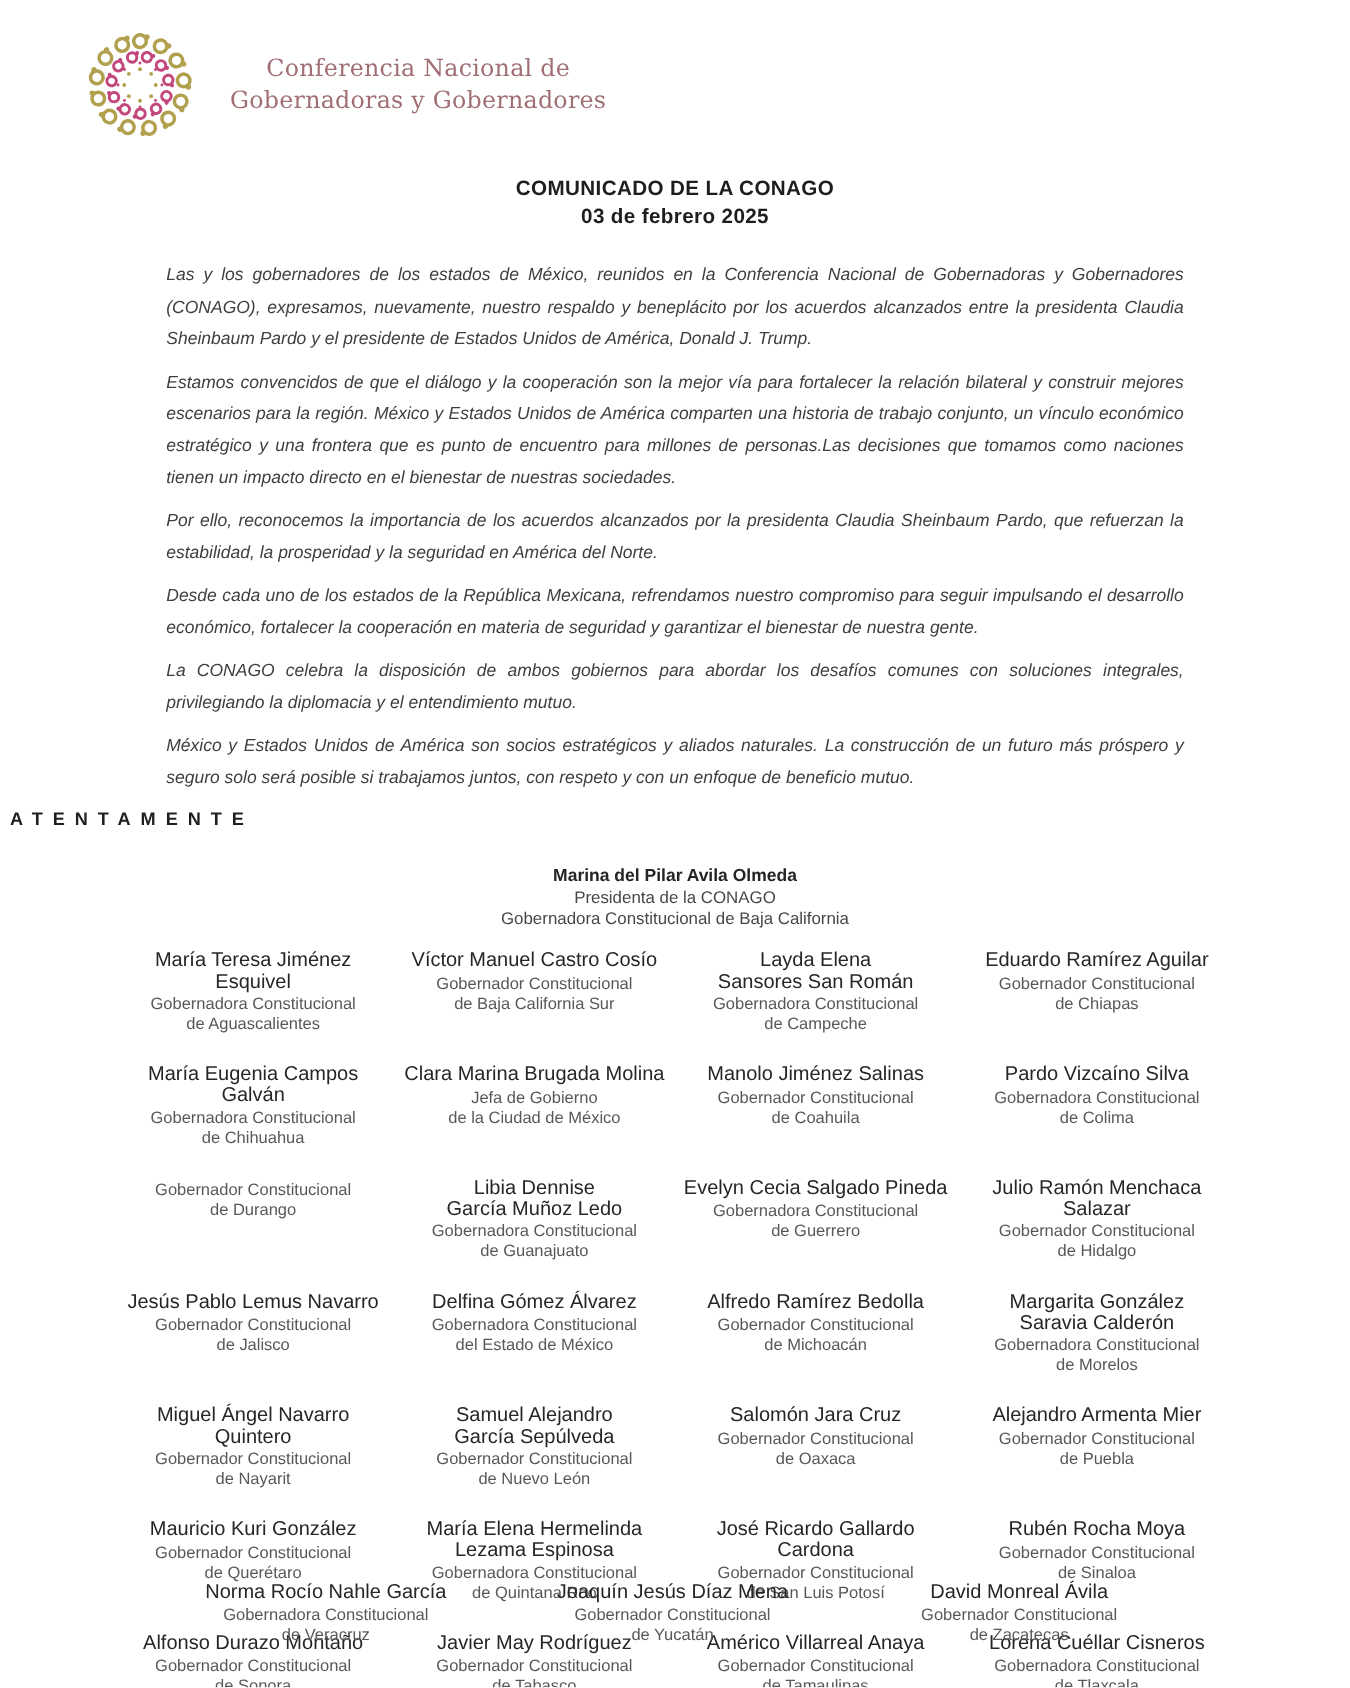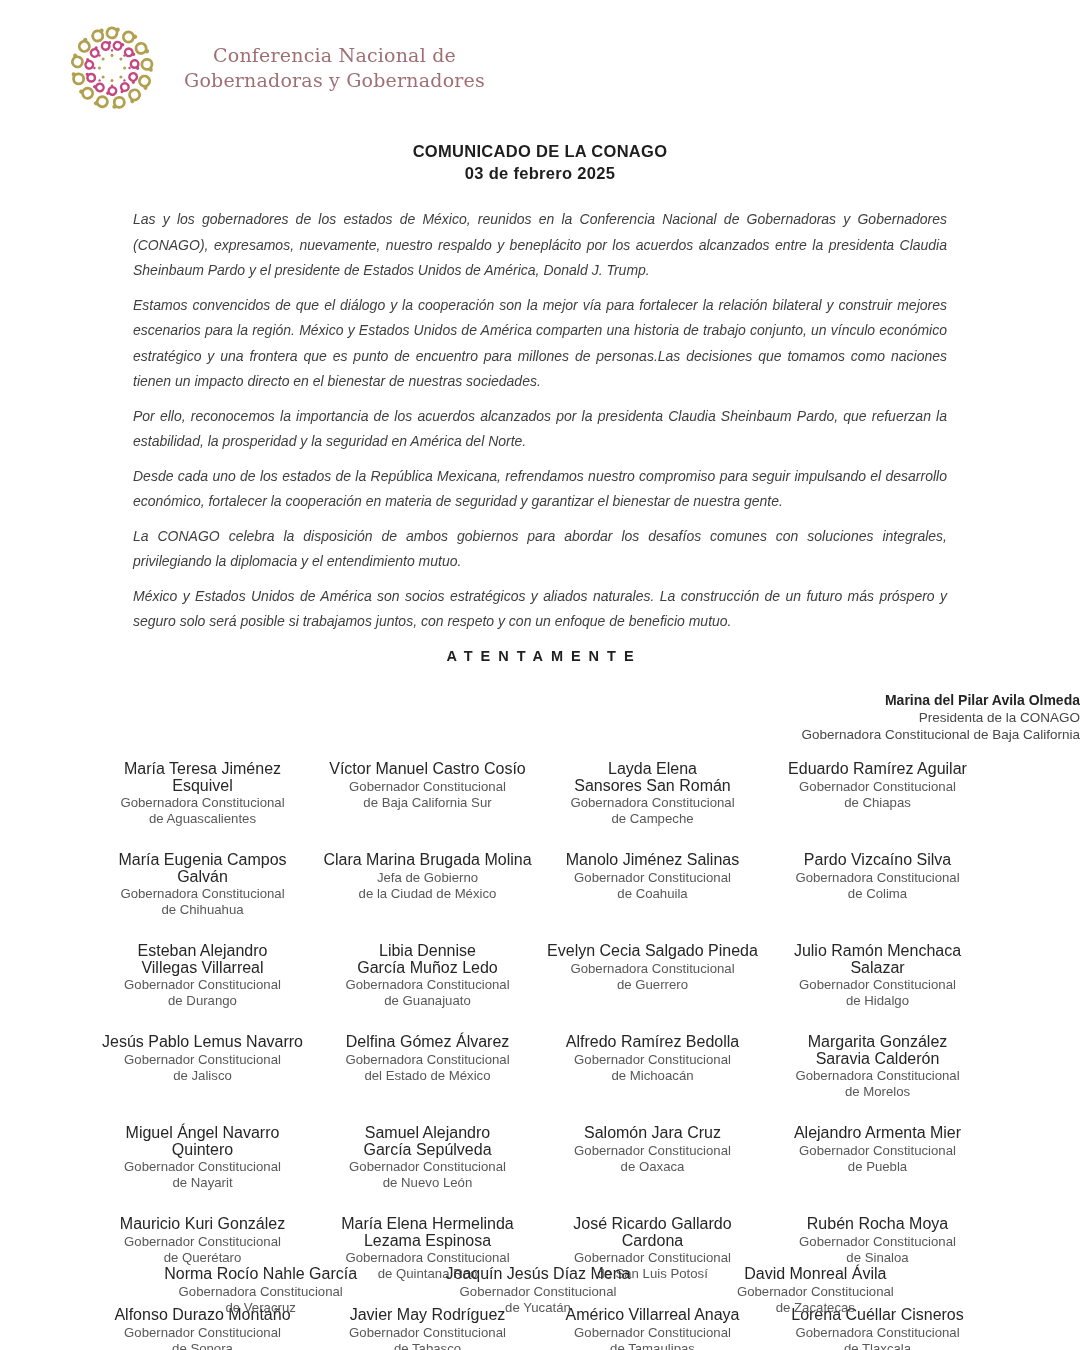--- a/index.html
+++ b/index.html
@@ -25,24 +25,24 @@
     font-weight:bold;color:#1e1e1e;font-size:16.5px;line-height:1.35;letter-spacing:.3px;}
 
   
   .body-text{position:absolute;top:207px;left:133px;width:814px;font-style:italic;}
   .body-text p{
     margin:0 0 9px 0;font-size:14px;line-height:25.5px;color:#3f3f3f;
     text-align:justify;
   }
 
   
-  .atentamente{position:absolute;top:648px;left:0;width:100%;text-align:center;
+  .atentamente{position:absolute;top:648px;left:0;width:100%;
     font-weight:bold;font-size:14.5px;letter-spacing:.55em;text-indent:.55em;color:#1f1f1f;}
 
-  .president{position:absolute;top:692px;left:0;width:100%;text-align:right;}
+  .president{position:absolute;top:692px;left:0;width:100%;text-align:center;}
   .president .p-name{font-weight:bold;font-size:14px;color:#242424;line-height:17px;}
   .president .p-role{font-size:13.5px;color:#474747;line-height:16px;margin-top:1px;}
 
   
   .sig-grid{
     position:absolute;top:761px;left:95px;width:890px;
     display:grid;grid-template-columns:repeat(4,1fr);
     column-gap:10px;row-gap:25px;align-items:start;
   }
   .sig-bottom{
@@ -194,22 +194,20 @@
 de Coahuila</div>
     </div>
 
     <div class="sig">
       <div class="sig-name">Pardo Vizcaíno Silva</div>
       <div class="sig-role">Gobernadora Constitucional
 de Colima</div>
     </div>
 
     <div class="sig">
-      <div class="sig-name">Esteban Alejandro
-Villegas Villarreal</div>
       <div class="sig-role">Gobernador Constitucional
 de Durango</div>
     </div>
 
     <div class="sig">
       <div class="sig-name">Libia Dennise
 García Muñoz Ledo</div>
       <div class="sig-role">Gobernadora Constitucional
 de Guanajuato</div>
     </div>

